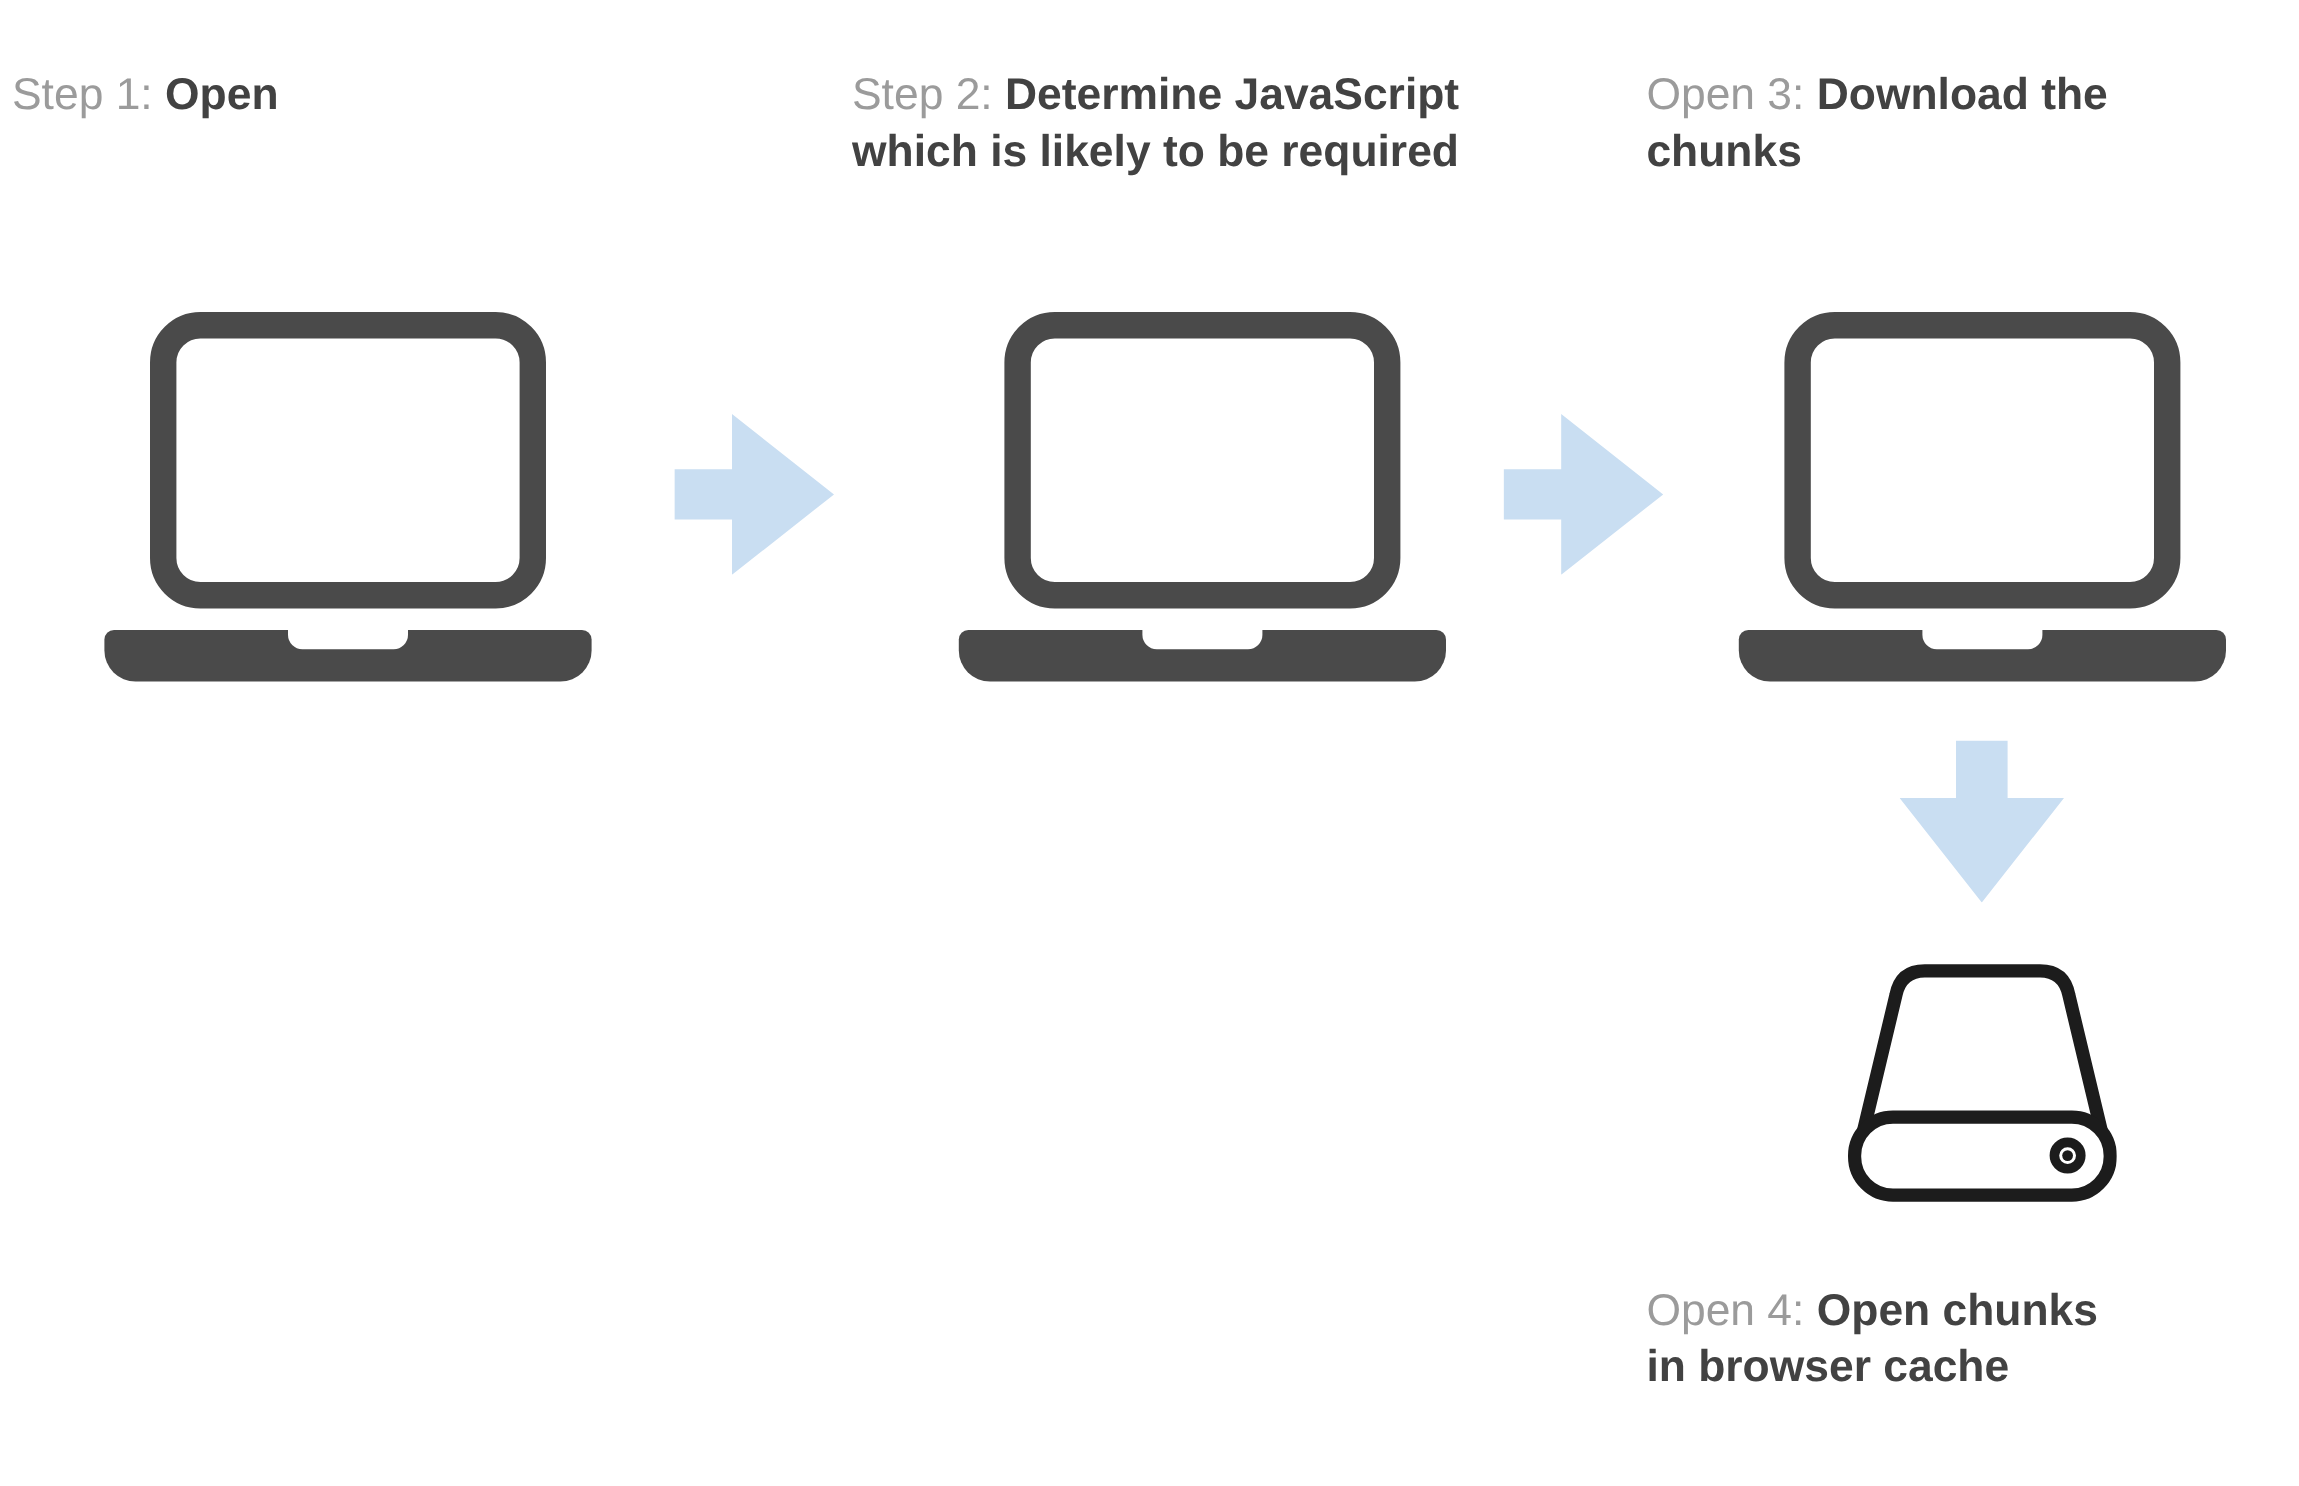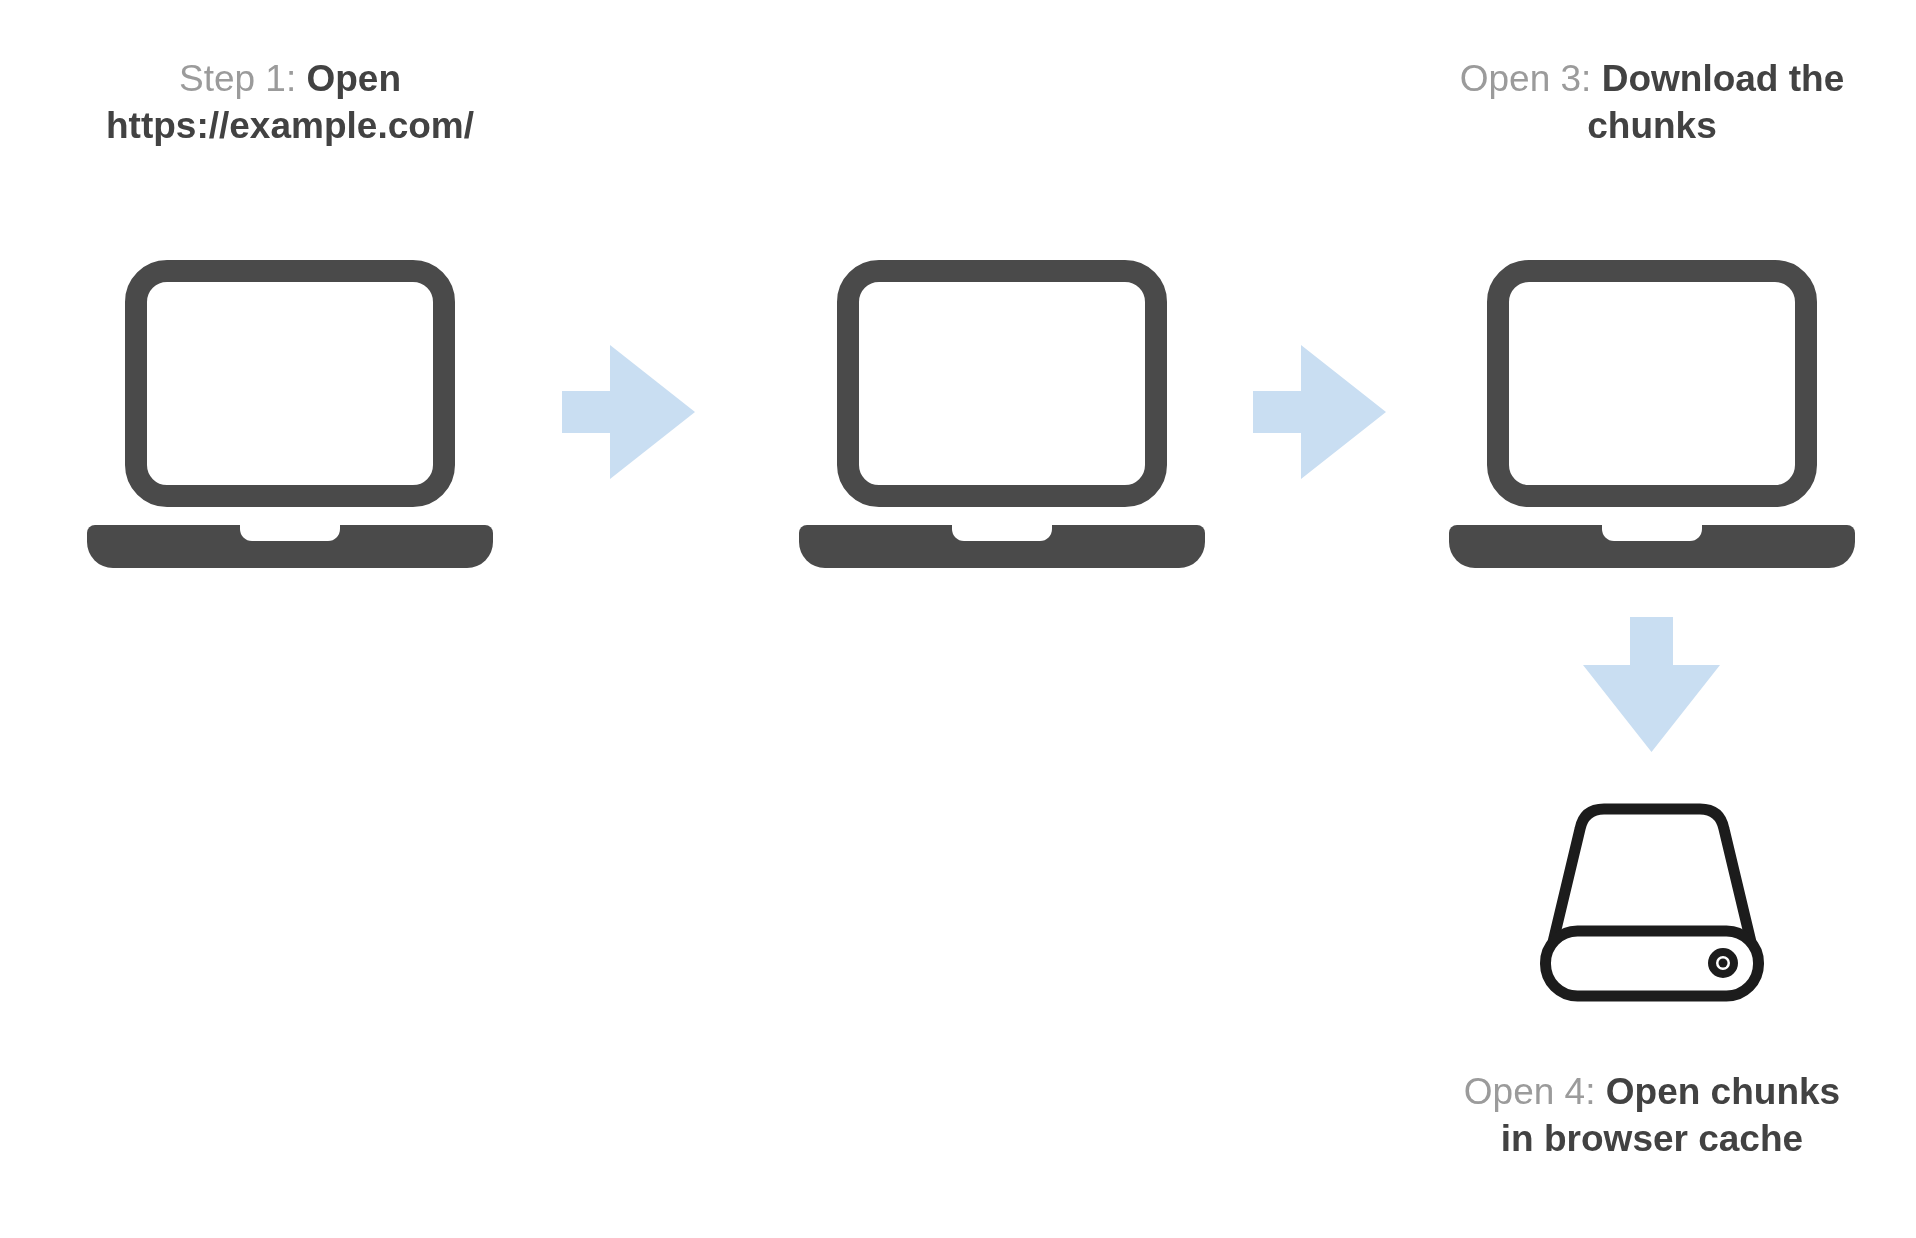--- a/index.html
+++ b/index.html
@@ -9,21 +9,21 @@
     height: 1238px;
     background: var(--background, #ffffff);
     font-family: "Liberation Sans", sans-serif;
     overflow: hidden;
   }
 
   
   .step-label {
     position: absolute;
     width: 560px;
-    text-align: center;
+    text-align: left;
     font-size: 37px;
     line-height: 47px;
     color: var(--step-title, #424242);
   }
   .step-label .line { white-space: nowrap; }
   .step-prefix { font-weight: 400; color: var(--step-prefix, #9b9b9b); }
   .step-bold   { font-weight: 700; color: var(--step-title, #424242); }
 
   #label1 { left: 10px;   top: 55px; }
   #label2 { left: 710px;  top: 55px; }
@@ -64,23 +64,26 @@
   
   #drive { position: absolute; left: 1540px; top: 792px; color: var(--drive, #1c1c1c); }
 </style>
 </head>
 <body>
 
 <div id="canvas">
 
   <div class="step-label" id="label1">
     <div class="line"><span class="step-prefix">Step 1: </span><span class="step-bold">Open</span></div>
-    <div class="line step-bold">https://example.com/</div>
   </div>
 
+  <div class="step-label" id="label2">
+    <div class="line"><span class="step-prefix">Step 2: </span><span class="step-bold">Determine JavaScript</span></div>
+    <div class="line step-bold">which is likely to be required</div>
+  </div>
 
   <div class="step-label" id="label3">
     <div class="line"><span class="step-prefix">Open 3: </span><span class="step-bold">Download the</span></div>
     <div class="line step-bold">chunks</div>
   </div>
 
   <div class="laptop" id="laptop1">
     <div class="screen"></div>
     <div class="base">
         <div class="notch"></div>

